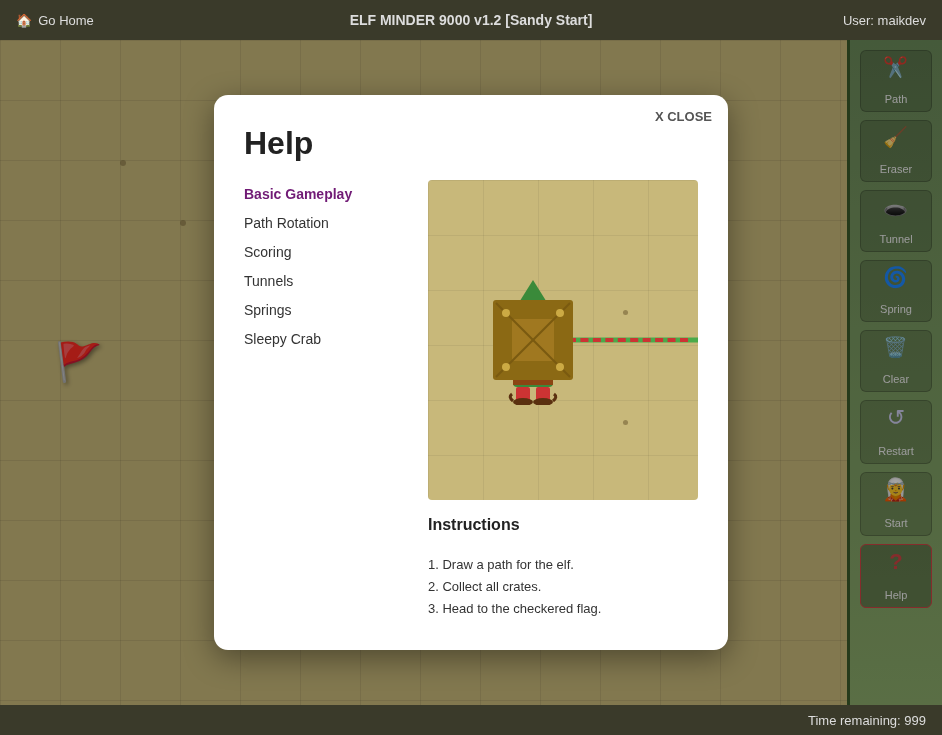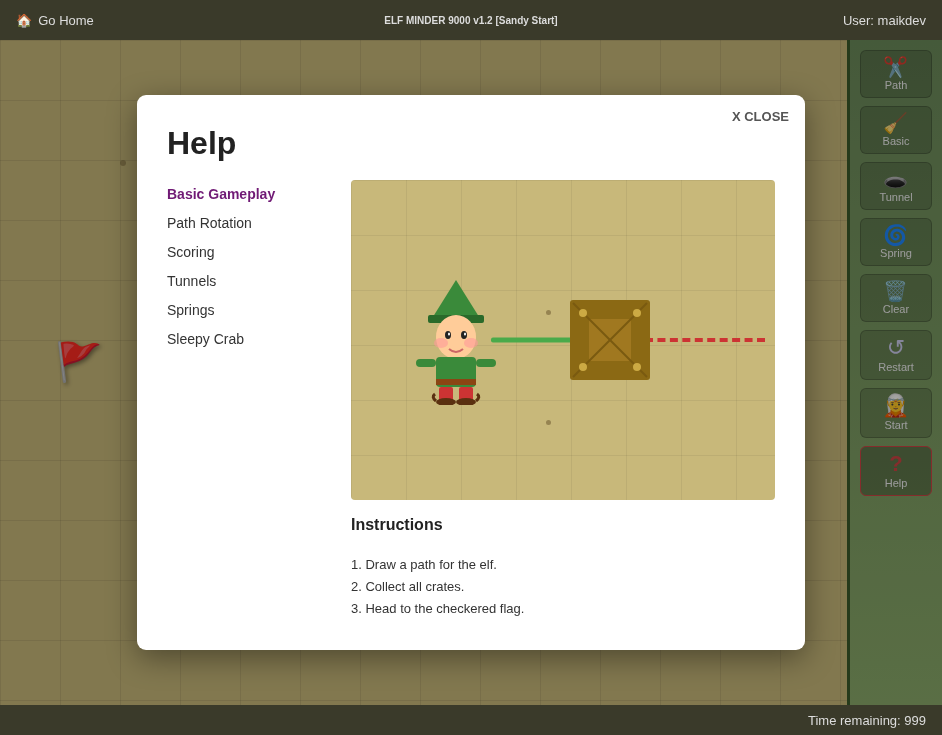--- a/index.html
+++ b/index.html
@@ -30,21 +30,21 @@
       gap: 6px;
       color: #ddd;
       font-size: 13px;
       cursor: pointer;
       background: none;
       border: none;
       font-family: Arial, sans-serif;
     }
     #app-title {
       color: #ddd;
-      font-size: 10px;
+      font-size: 14px;
       font-weight: bold;
       position: absolute;
       left: 50%;
       transform: translateX(-50%);
     }
     #user-info {
       color: #ddd;
       font-size: 13px;
     }
 
@@ -98,21 +98,21 @@
       border: 1px solid rgba(0,0,0,0.2);
       margin: 2px 0;
     }
     .sidebar-tool .tool-icon {
       font-size: 22px;
       line-height: 1;
     }
     .sidebar-tool .tool-label {
       font-size: 11px;
       color: #eee;
-      margin-top: 2px;
+      margin-top: 16px;
       font-family: Arial, sans-serif;
     }
 
     
     #flag-icon {
       position: absolute;
       left: 55px;
       top: 300px;
       font-size: 38px;
       color: #2a8a2a;
@@ -136,22 +136,22 @@
       background: rgba(0,0,0,0.35);
       display: flex;
       align-items: center;
       justify-content: center;
       z-index: 100;
     }
 
     
     #help-modal {
       background: #fff;
-      border-radius: 9px;
-      width: 668px;
+      border-radius: 14px;
+      width: 514px;
       min-height: 500px;
       padding: 30px;
       position: relative;
       box-shadow: 0 8px 30px rgba(0,0,0,0.4);
     }
 
     #close-btn {
       position: absolute;
       top: 14px;
       right: 16px;
@@ -321,21 +321,21 @@
   <div class="grid-dot" style="left:240px;top:240px;"></div>
   <div class="grid-dot" style="left:300px;top:300px;"></div>
 
   <div id="sidebar">
     <div class="sidebar-tool">
       <span class="tool-icon" style="font-size:20px; color:#ddd;">✂️</span>
       <span class="tool-label">Path</span>
     </div>
     <div class="sidebar-tool">
       <span class="tool-icon" style="font-size:20px;">🧹</span>
-      <span class="tool-label">Basic</span>
+      <span class="tool-label">Eraser</span>
     </div>
     <div class="sidebar-tool">
       <span class="tool-icon" style="font-size:20px;">🕳️</span>
       <span class="tool-label">Tunnel</span>
     </div>
     <div class="sidebar-tool">
       <span class="tool-icon" style="font-size:20px;">🌀</span>
       <span class="tool-label">Spring</span>
     </div>
     <div class="sidebar-tool">

